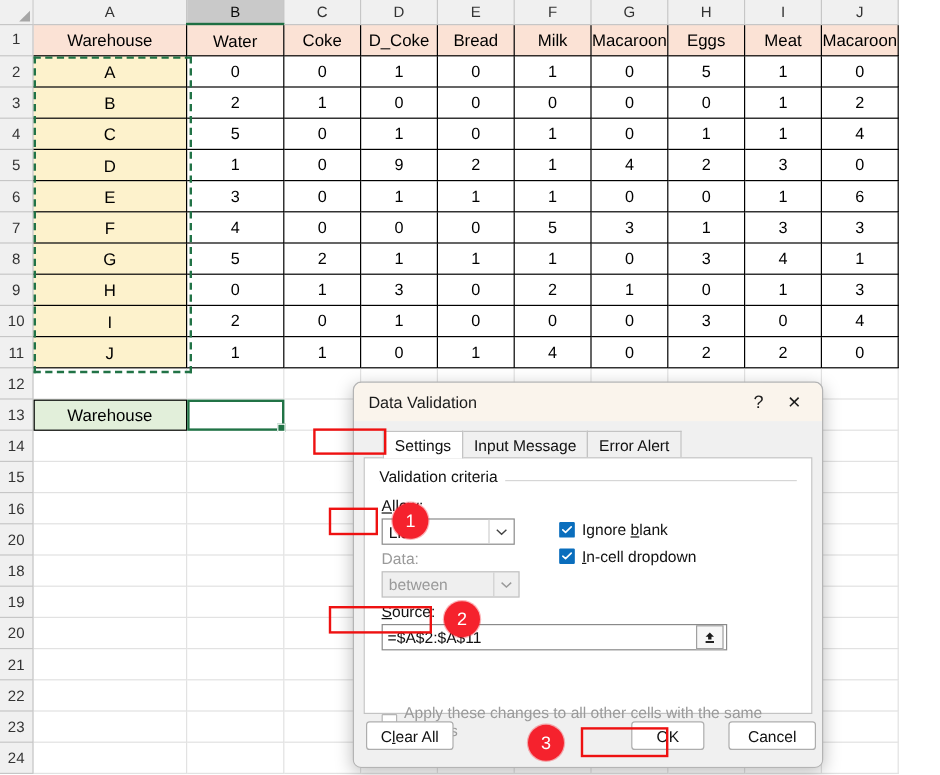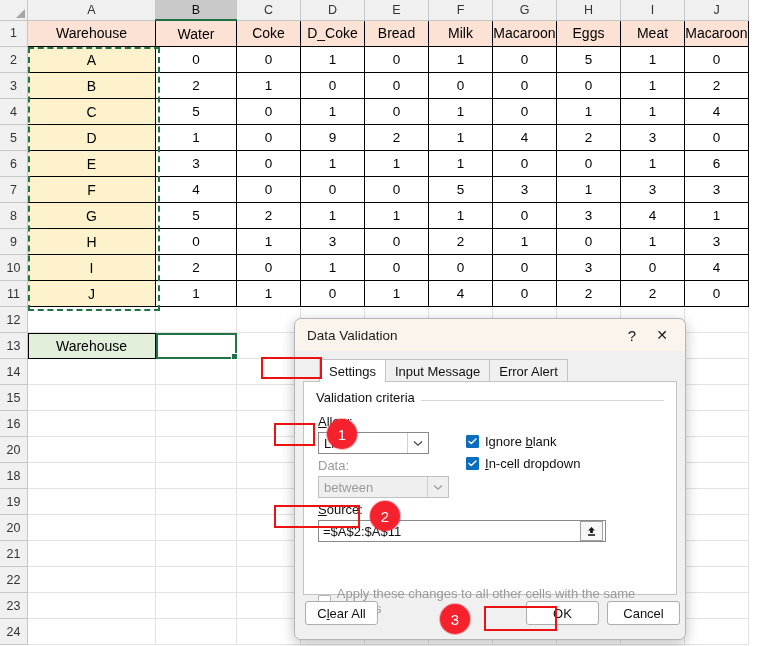--- a/index.html
+++ b/index.html
@@ -773,21 +773,21 @@
         <span class="arrow">
           <svg width="10" height="7" viewBox="0 0 10 7">
               <path d="M1 1.5 L5 5.2 L9 1.5" stroke="#444" stroke-width="1.2" fill="none"></path>
             </svg>
         </span>
       </div>
 
       <div class="flabel dim" style="left:14px; top:76px;">
         <span>Data:</span>
       </div>
-      <div class="combo disabled" style="left:14px; top:94px; width:131px;">
+      <div class="combo disabled" style="left:14px; top:94px; width:115px;">
         <span class="val">between</span>
         <span class="arrow">
           <svg width="10" height="7" viewBox="0 0 10 7">
               <path d="M1 1.5 L5 5.2 L9 1.5" stroke="#9a9a9a" stroke-width="1.2" fill="none"></path>
             </svg>
         </span>
       </div>
 
       <div class="flabel" style="left:14px; top:120px;">
         <u>S</u><span>ource:</span>
@@ -826,21 +826,21 @@
 
       <div class="chkrow dim" style="left:14px; top:204px;">
         <span class="chkbox unchecked"></span>
         <span class="chklabel">Apply these changes to all other cells with the same settings</span>
       </div>
     </div>
 
     <div class="dbtn" style="left:10px; top:250px; width:73px;">
       <span><span>C</span><u>l</u><span>ear All</span></span>
     </div>
-    <div class="dbtn" id="ok-btn" style="left:231px; top:250px; width:73px;">
+    <div class="dbtn" id="ok-btn" style="left:231px; top:250px; width:61px;">
       <span>OK</span>
     </div>
     <div class="dbtn" style="left:312px; top:250px; width:73px;">
       <span>Cancel</span>
     </div>
   </div>
 </div>
 
 <div class="redbox" style="left:261px; top:357px; width:61px; height:22px;"></div>
 <div class="redbox" style="left:274px; top:423px; width:41px; height:23px;"></div>

